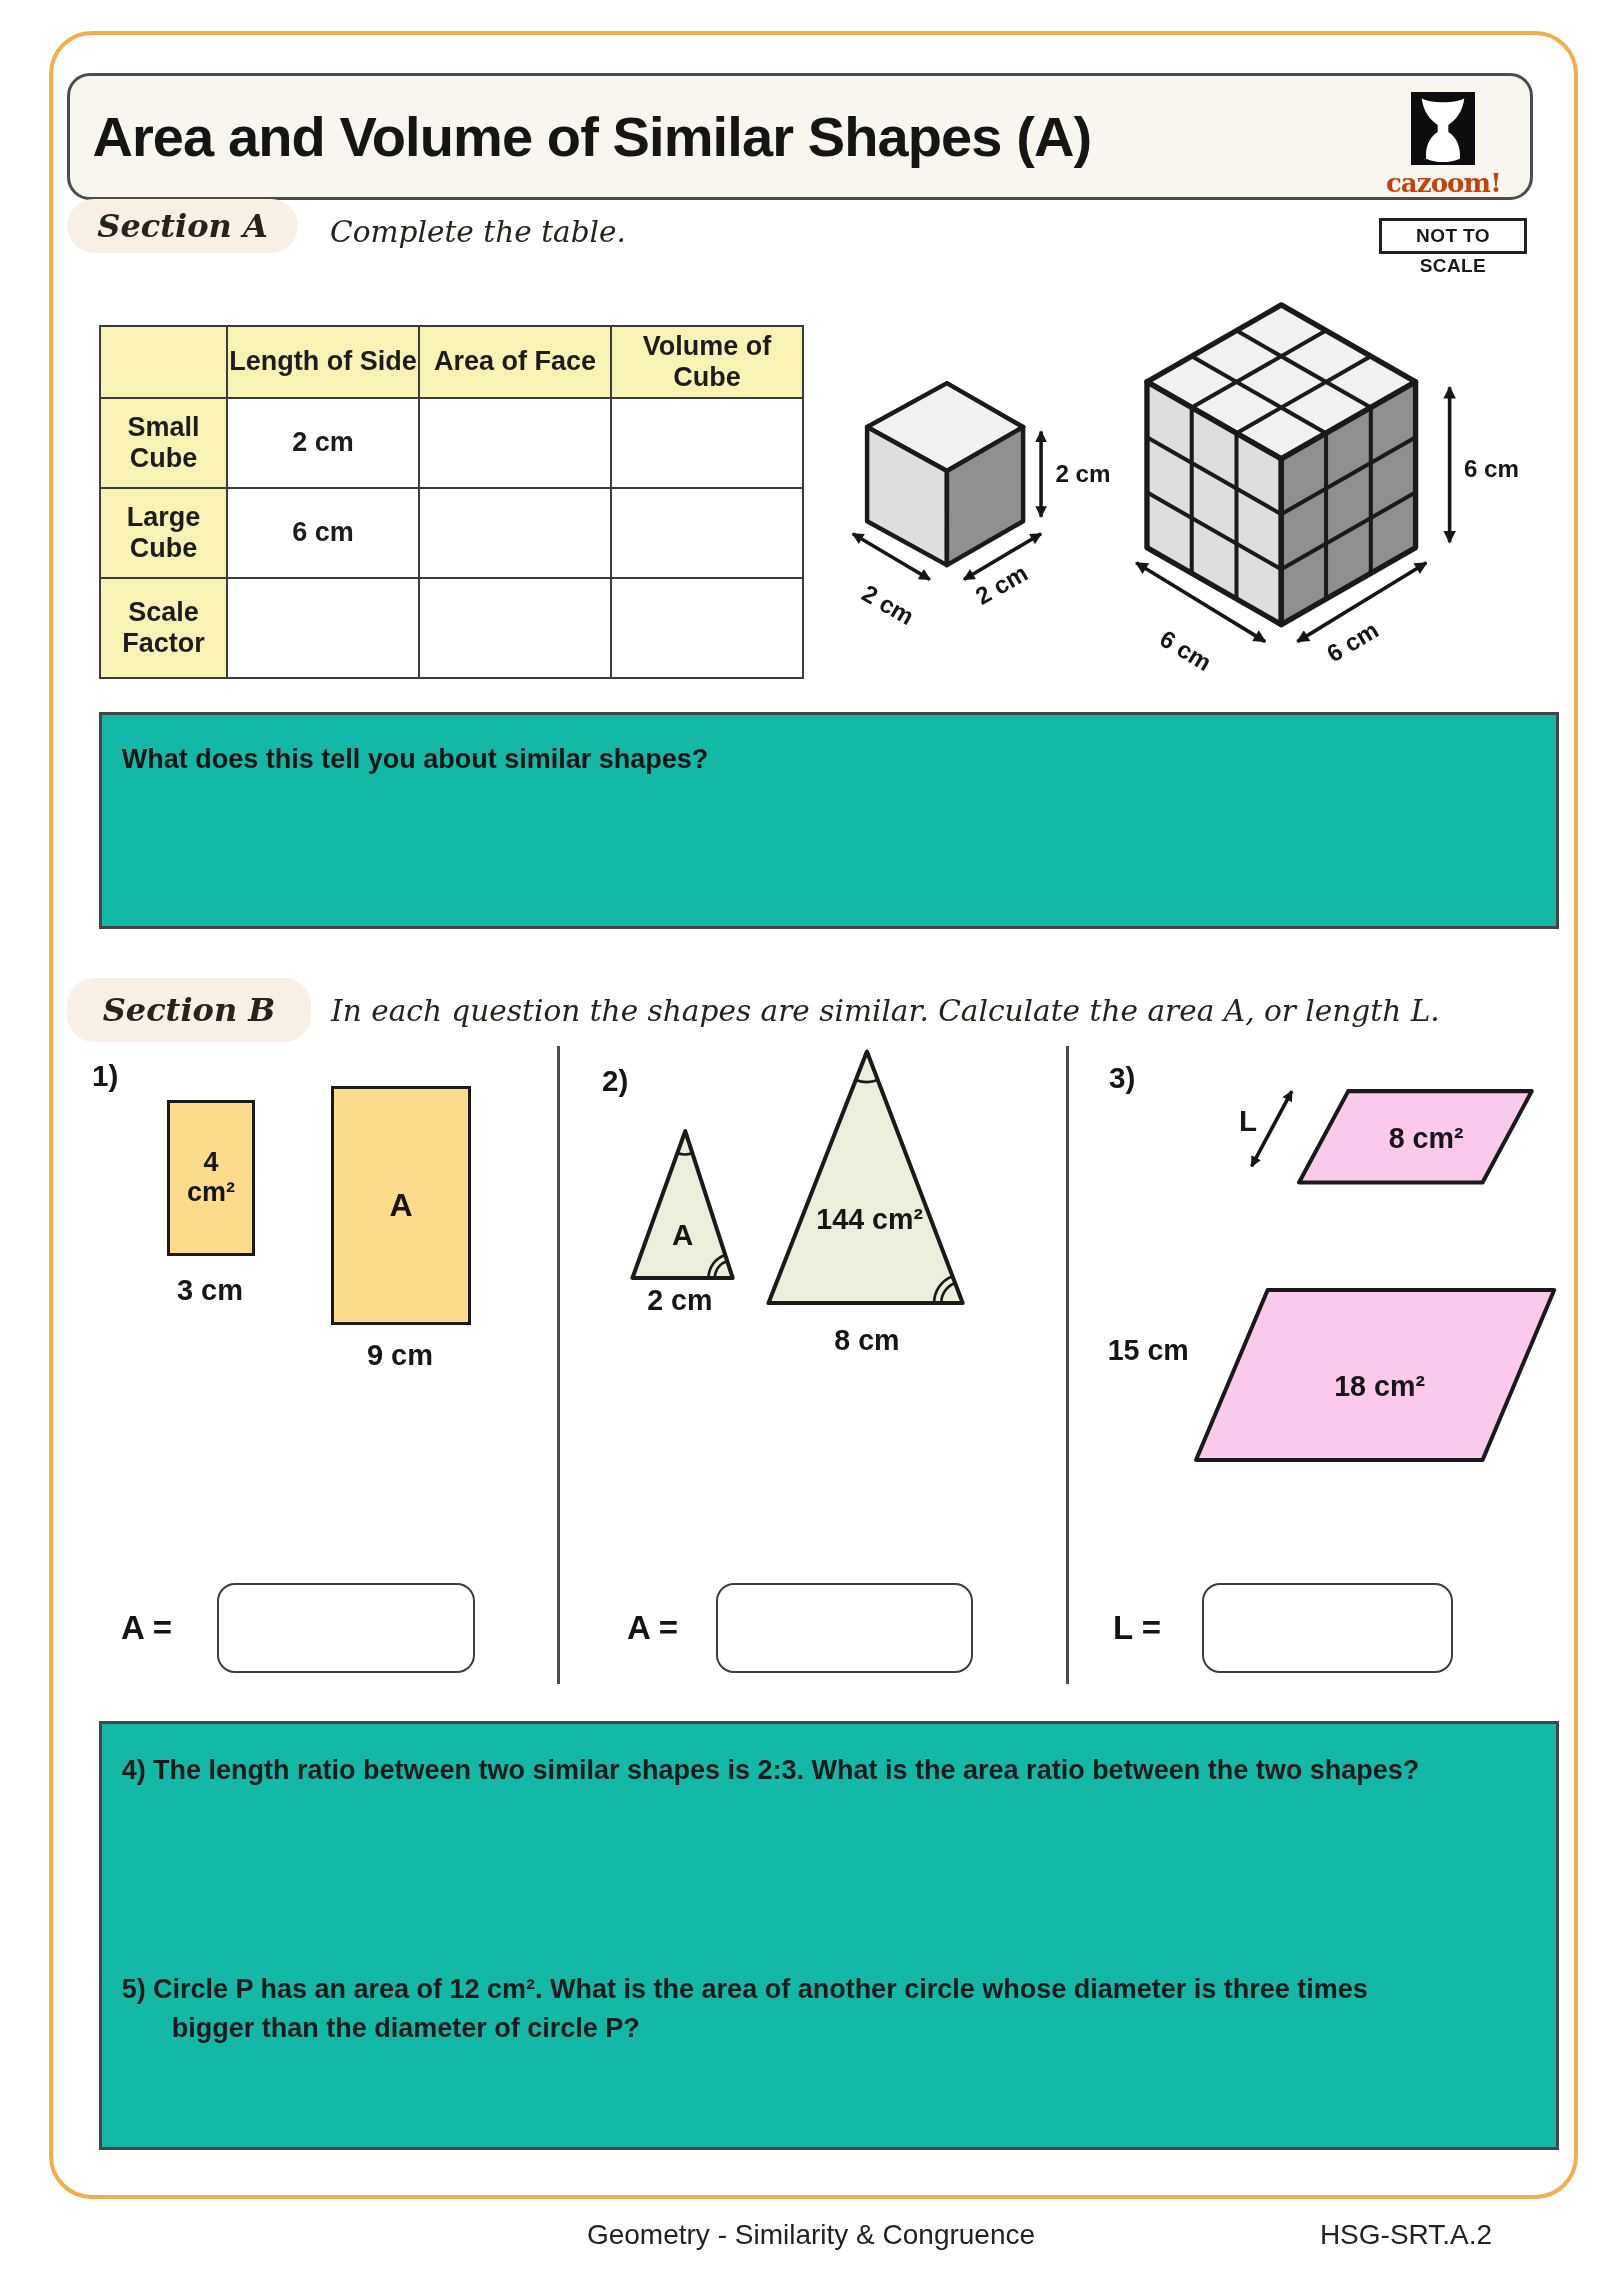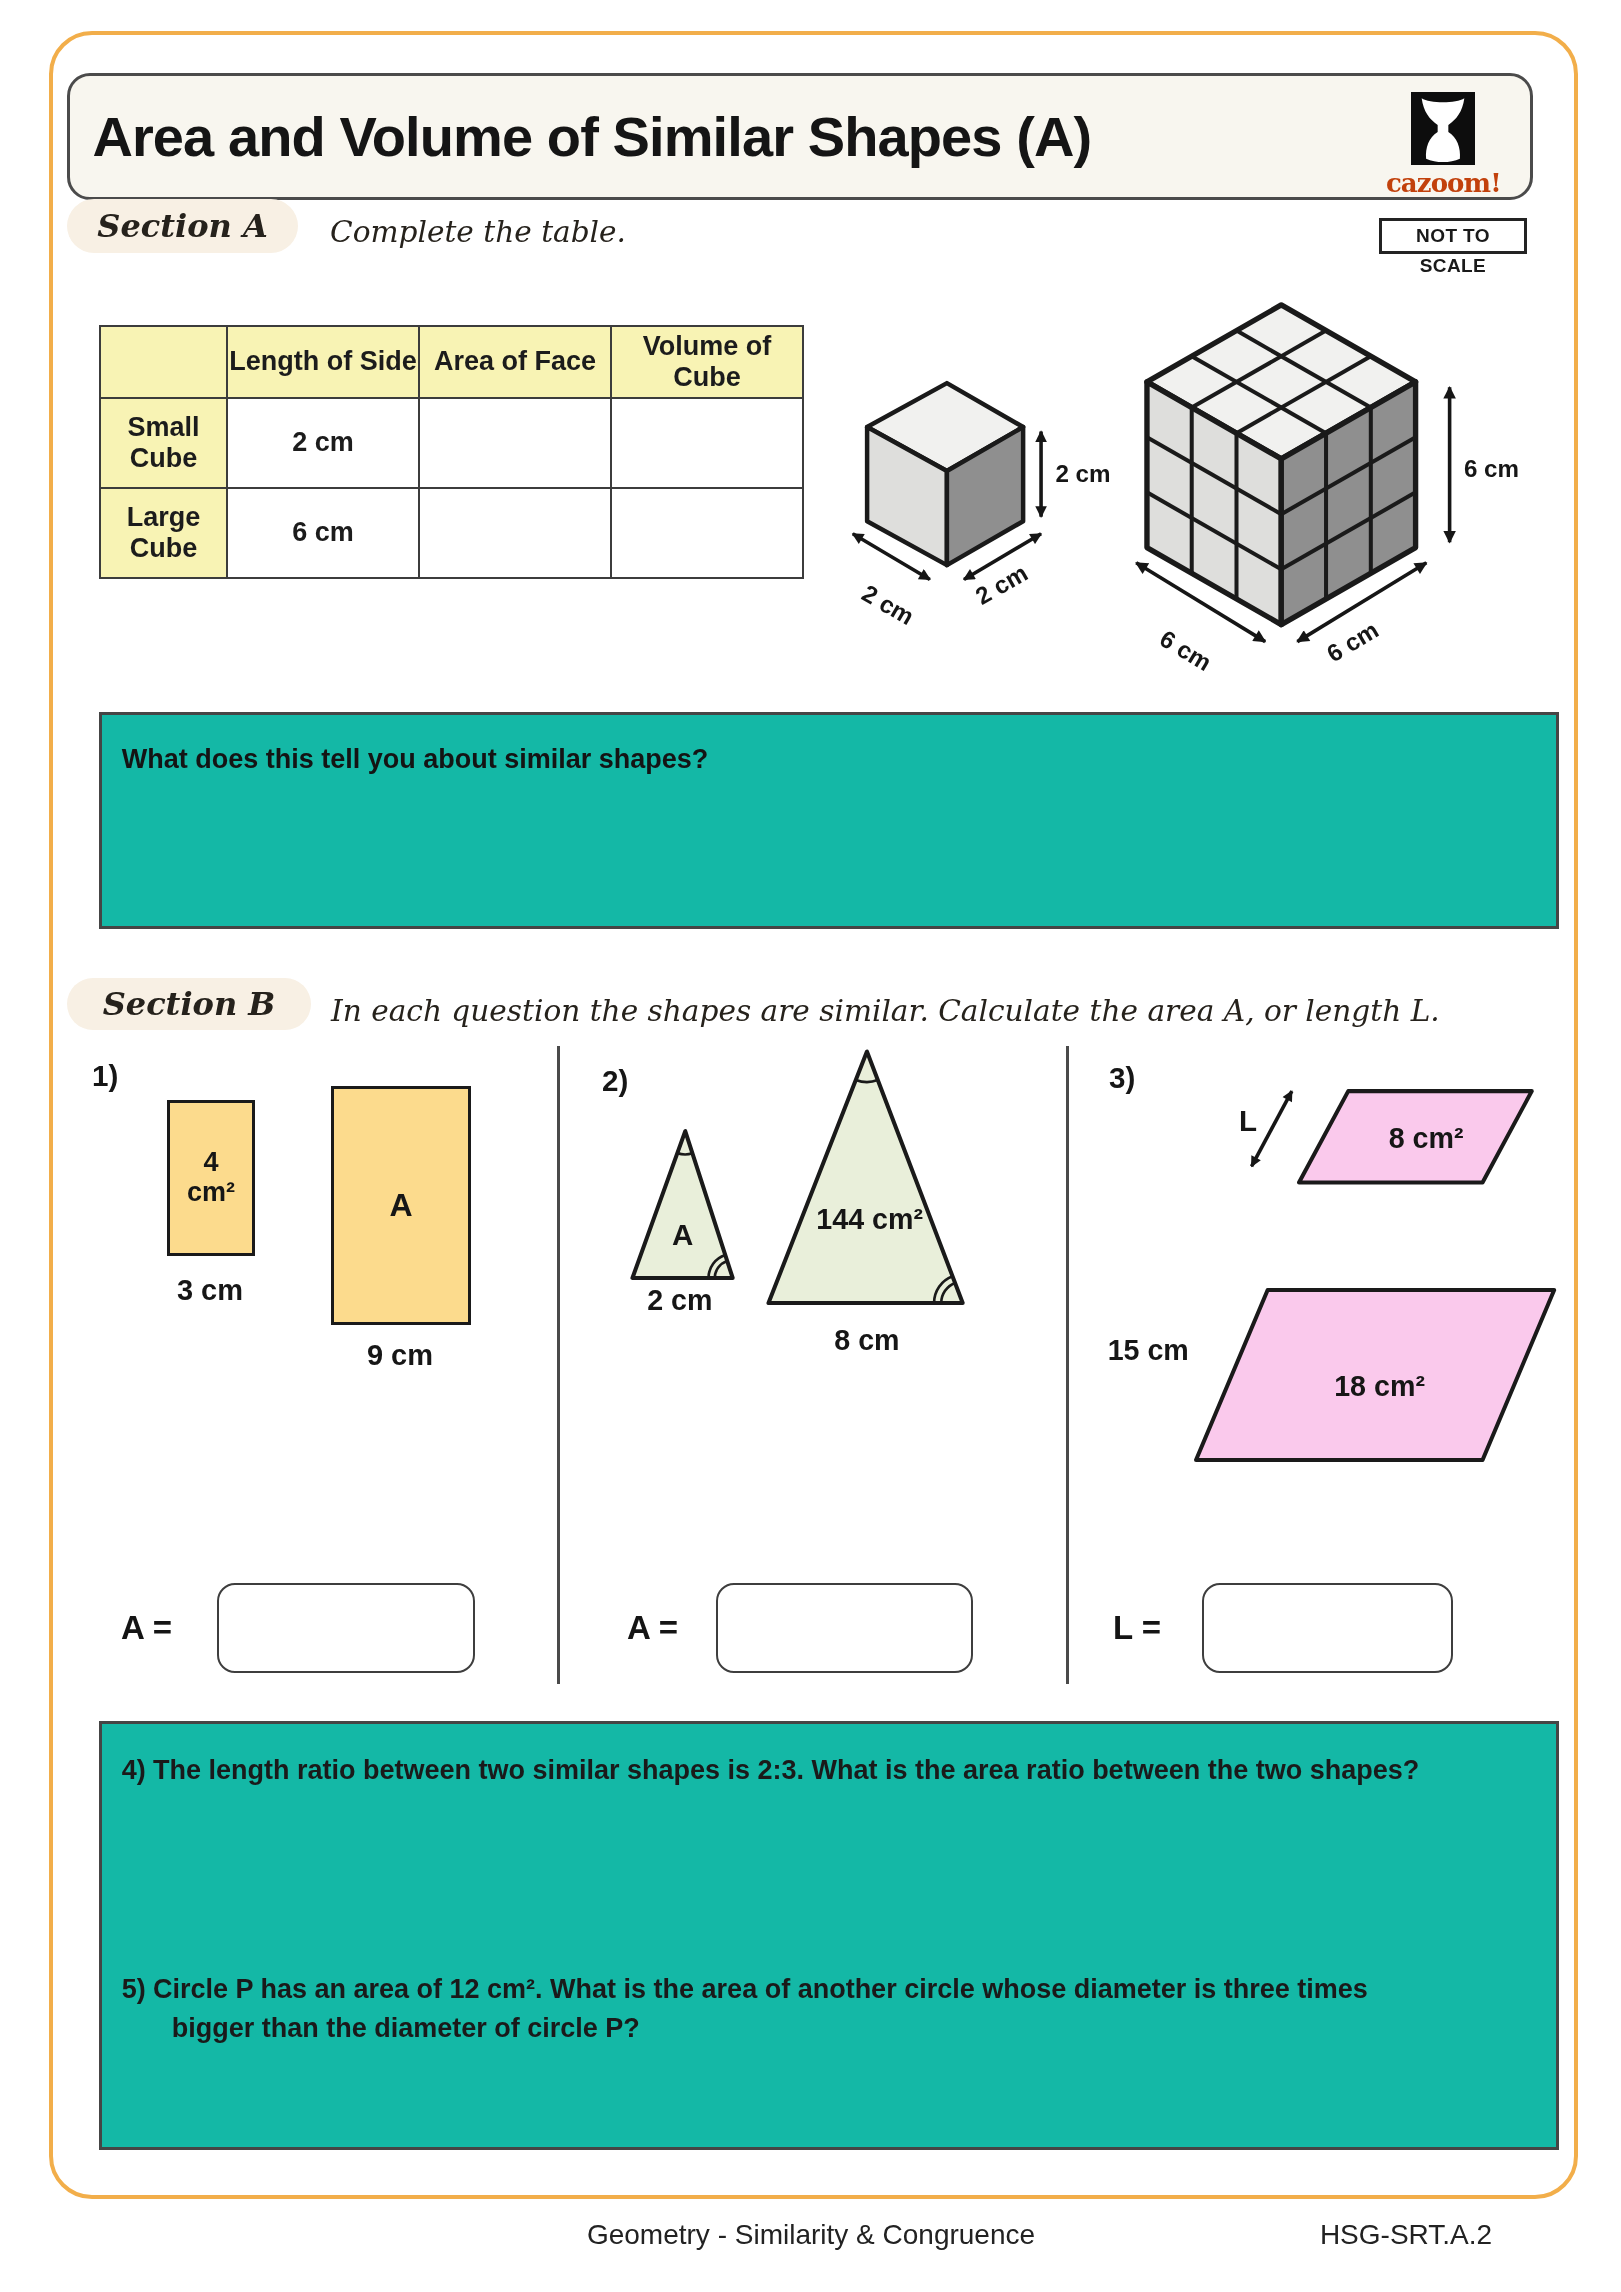--- a/index.html
+++ b/index.html
@@ -21,21 +21,21 @@
   .logo-word{position:absolute;left:-19.7px;top:79px;width:134px;font-family:"DejaVu Serif",serif;
     font-weight:bold;font-size:26px;color:#c2410c;letter-spacing:-0.9px;}
   .nts-box{left:1379px;top:218px;width:142px;height:30px;border:3.6px solid #232323;background:#fff;
     font-size:19px;font-weight:bold;text-align:center;line-height:30px;letter-spacing:0.4px;}
 
   
   .pill{background:#f8f0e4;border-radius:27px;font-family:"DejaVu Serif",serif;
     font-style:italic;font-weight:bold;font-size:32px;color:#26221c;
     display:flex;align-items:center;justify-content:center;}
   .pill-a{left:67px;top:199px;width:231px;height:54px;}
-  .pill-b{left:67px;top:978px;width:244px;height:52px;}
+  .pill-b{left:67px;top:978px;width:244px;height:64px;}
   .instruction{font-family:"DejaVu Serif",serif;font-style:italic;font-size:29.6px;color:#26221c;
     height:66px;display:flex;align-items:center;}
   .instr-a{left:330px;top:199px;}
   .instr-b{left:331px;top:978px;}
 
   
   table.simtable{position:absolute;left:99px;top:325px;border-collapse:collapse;}
   table.simtable td,table.simtable th{border:2.7px solid #3c3c3c;padding:0;text-align:center;
     font-weight:bold;font-size:27px;color:#1c1c1c;line-height:1.15;}
   .c-head{background:#f8f3b4;}
@@ -107,20 +107,26 @@
     </tr>
     <tr class="row1">
       <td class="c-head">Small Cube</td>
       <td class="c-blank cellval">2 cm</td>
       <td class="c-blank"></td>
       <td class="c-blank"></td>
     </tr>
     <tr class="row2">
       <td class="c-head">Large Cube</td>
       <td class="c-blank cellval">6 cm</td>
+      <td class="c-blank"></td>
+      <td class="c-blank"></td>
+    </tr>
+    <tr class="row3">
+      <td class="c-head">Scale Factor</td>
+      <td class="c-blank"></td>
       <td class="c-blank"></td>
       <td class="c-blank"></td>
     </tr>
   </tbody>
     </table>
 
   <svg class="abs" style="left:833px;top:358px;" width="287" height="269" viewBox="0 0 320 300">
     <defs>
       <marker id="ah-sc" viewBox="0 0 10 10" refX="9" refY="5" markerWidth="15" markerHeight="13" orient="auto-start-reverse" markerUnits="userSpaceOnUse">
         <path d="M0,0 L10,5 L0,10 z" fill="#161616"></path>

